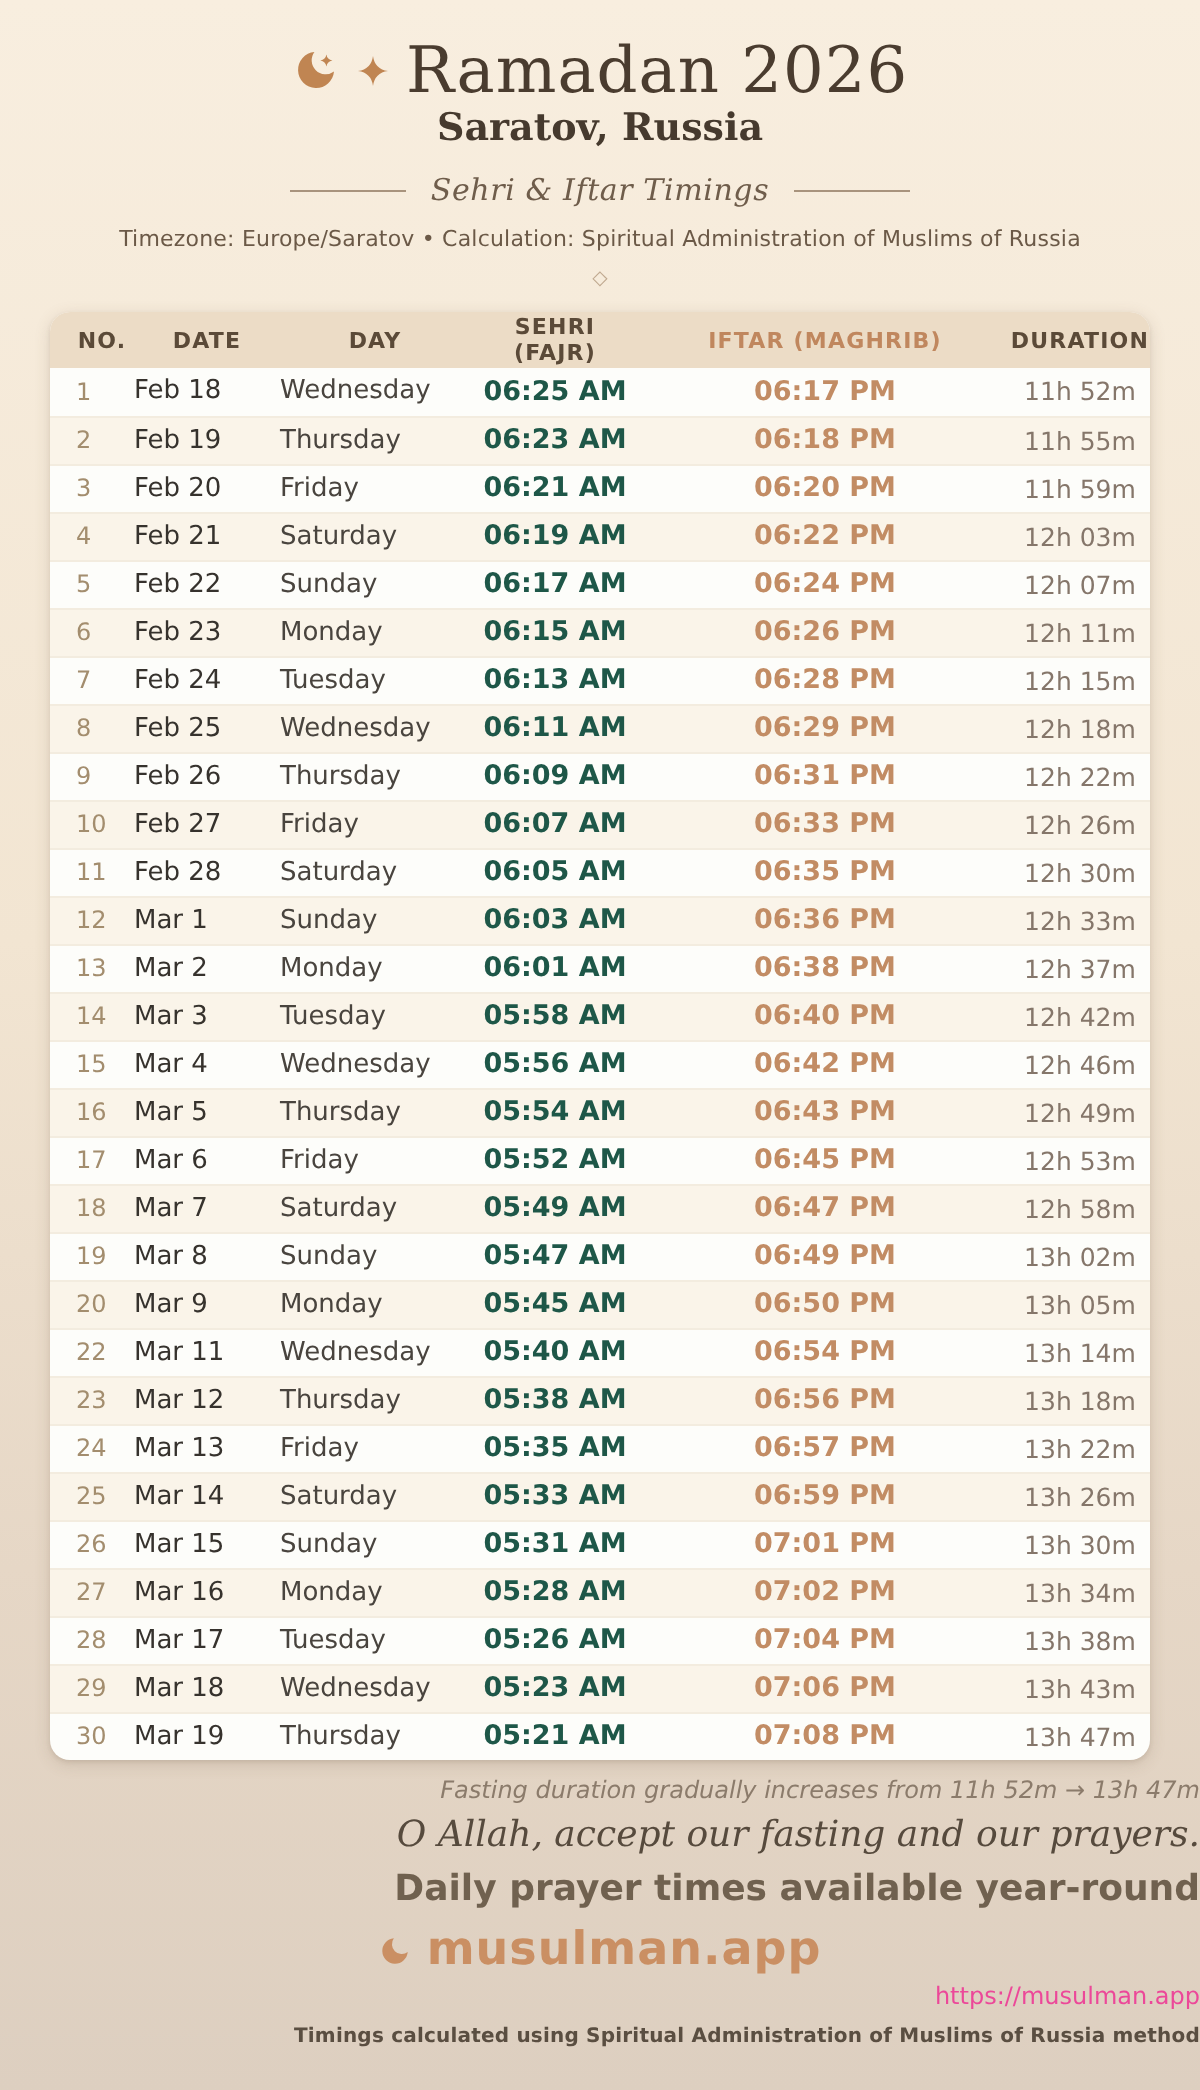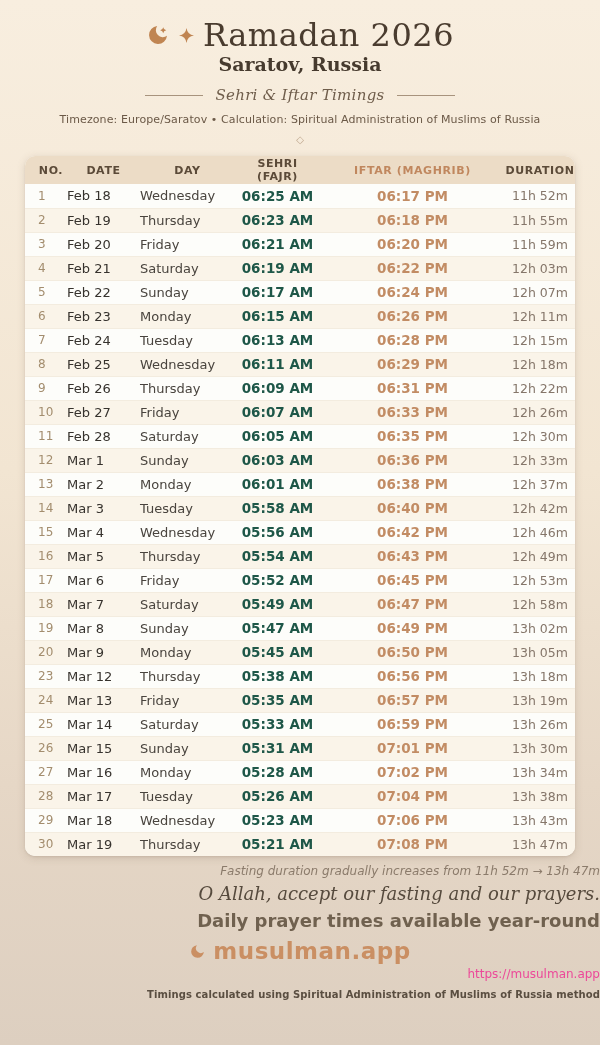--- a/index.html
+++ b/index.html
@@ -302,37 +302,45 @@
   <tr>
     <td class="c-no">20</td>
     <td class="c-date">Mar 9</td>
     <td class="c-day">Monday</td>
     <td class="c-sehri">05:45 AM</td>
     <td class="c-iftar">06:50 PM</td>
     <td class="c-dur">13h 05m</td>
   </tr>
 
 
+  <tr>
+    <td class="c-no">22</td>
+    <td class="c-date">Mar 11</td>
+    <td class="c-day">Wednesday</td>
+    <td class="c-sehri">05:40 AM</td>
+    <td class="c-iftar">06:54 PM</td>
+    <td class="c-dur">13h 14m</td>
+  </tr>
 
   <tr>
     <td class="c-no">23</td>
     <td class="c-date">Mar 12</td>
     <td class="c-day">Thursday</td>
     <td class="c-sehri">05:38 AM</td>
     <td class="c-iftar">06:56 PM</td>
     <td class="c-dur">13h 18m</td>
   </tr>
 
   <tr>
     <td class="c-no">24</td>
     <td class="c-date">Mar 13</td>
     <td class="c-day">Friday</td>
     <td class="c-sehri">05:35 AM</td>
     <td class="c-iftar">06:57 PM</td>
-    <td class="c-dur">13h 19m</td>
+    <td class="c-dur">13h 22m</td>
   </tr>
 
   <tr>
     <td class="c-no">25</td>
     <td class="c-date">Mar 14</td>
     <td class="c-day">Saturday</td>
     <td class="c-sehri">05:33 AM</td>
     <td class="c-iftar">06:59 PM</td>
     <td class="c-dur">13h 26m</td>
   </tr>

